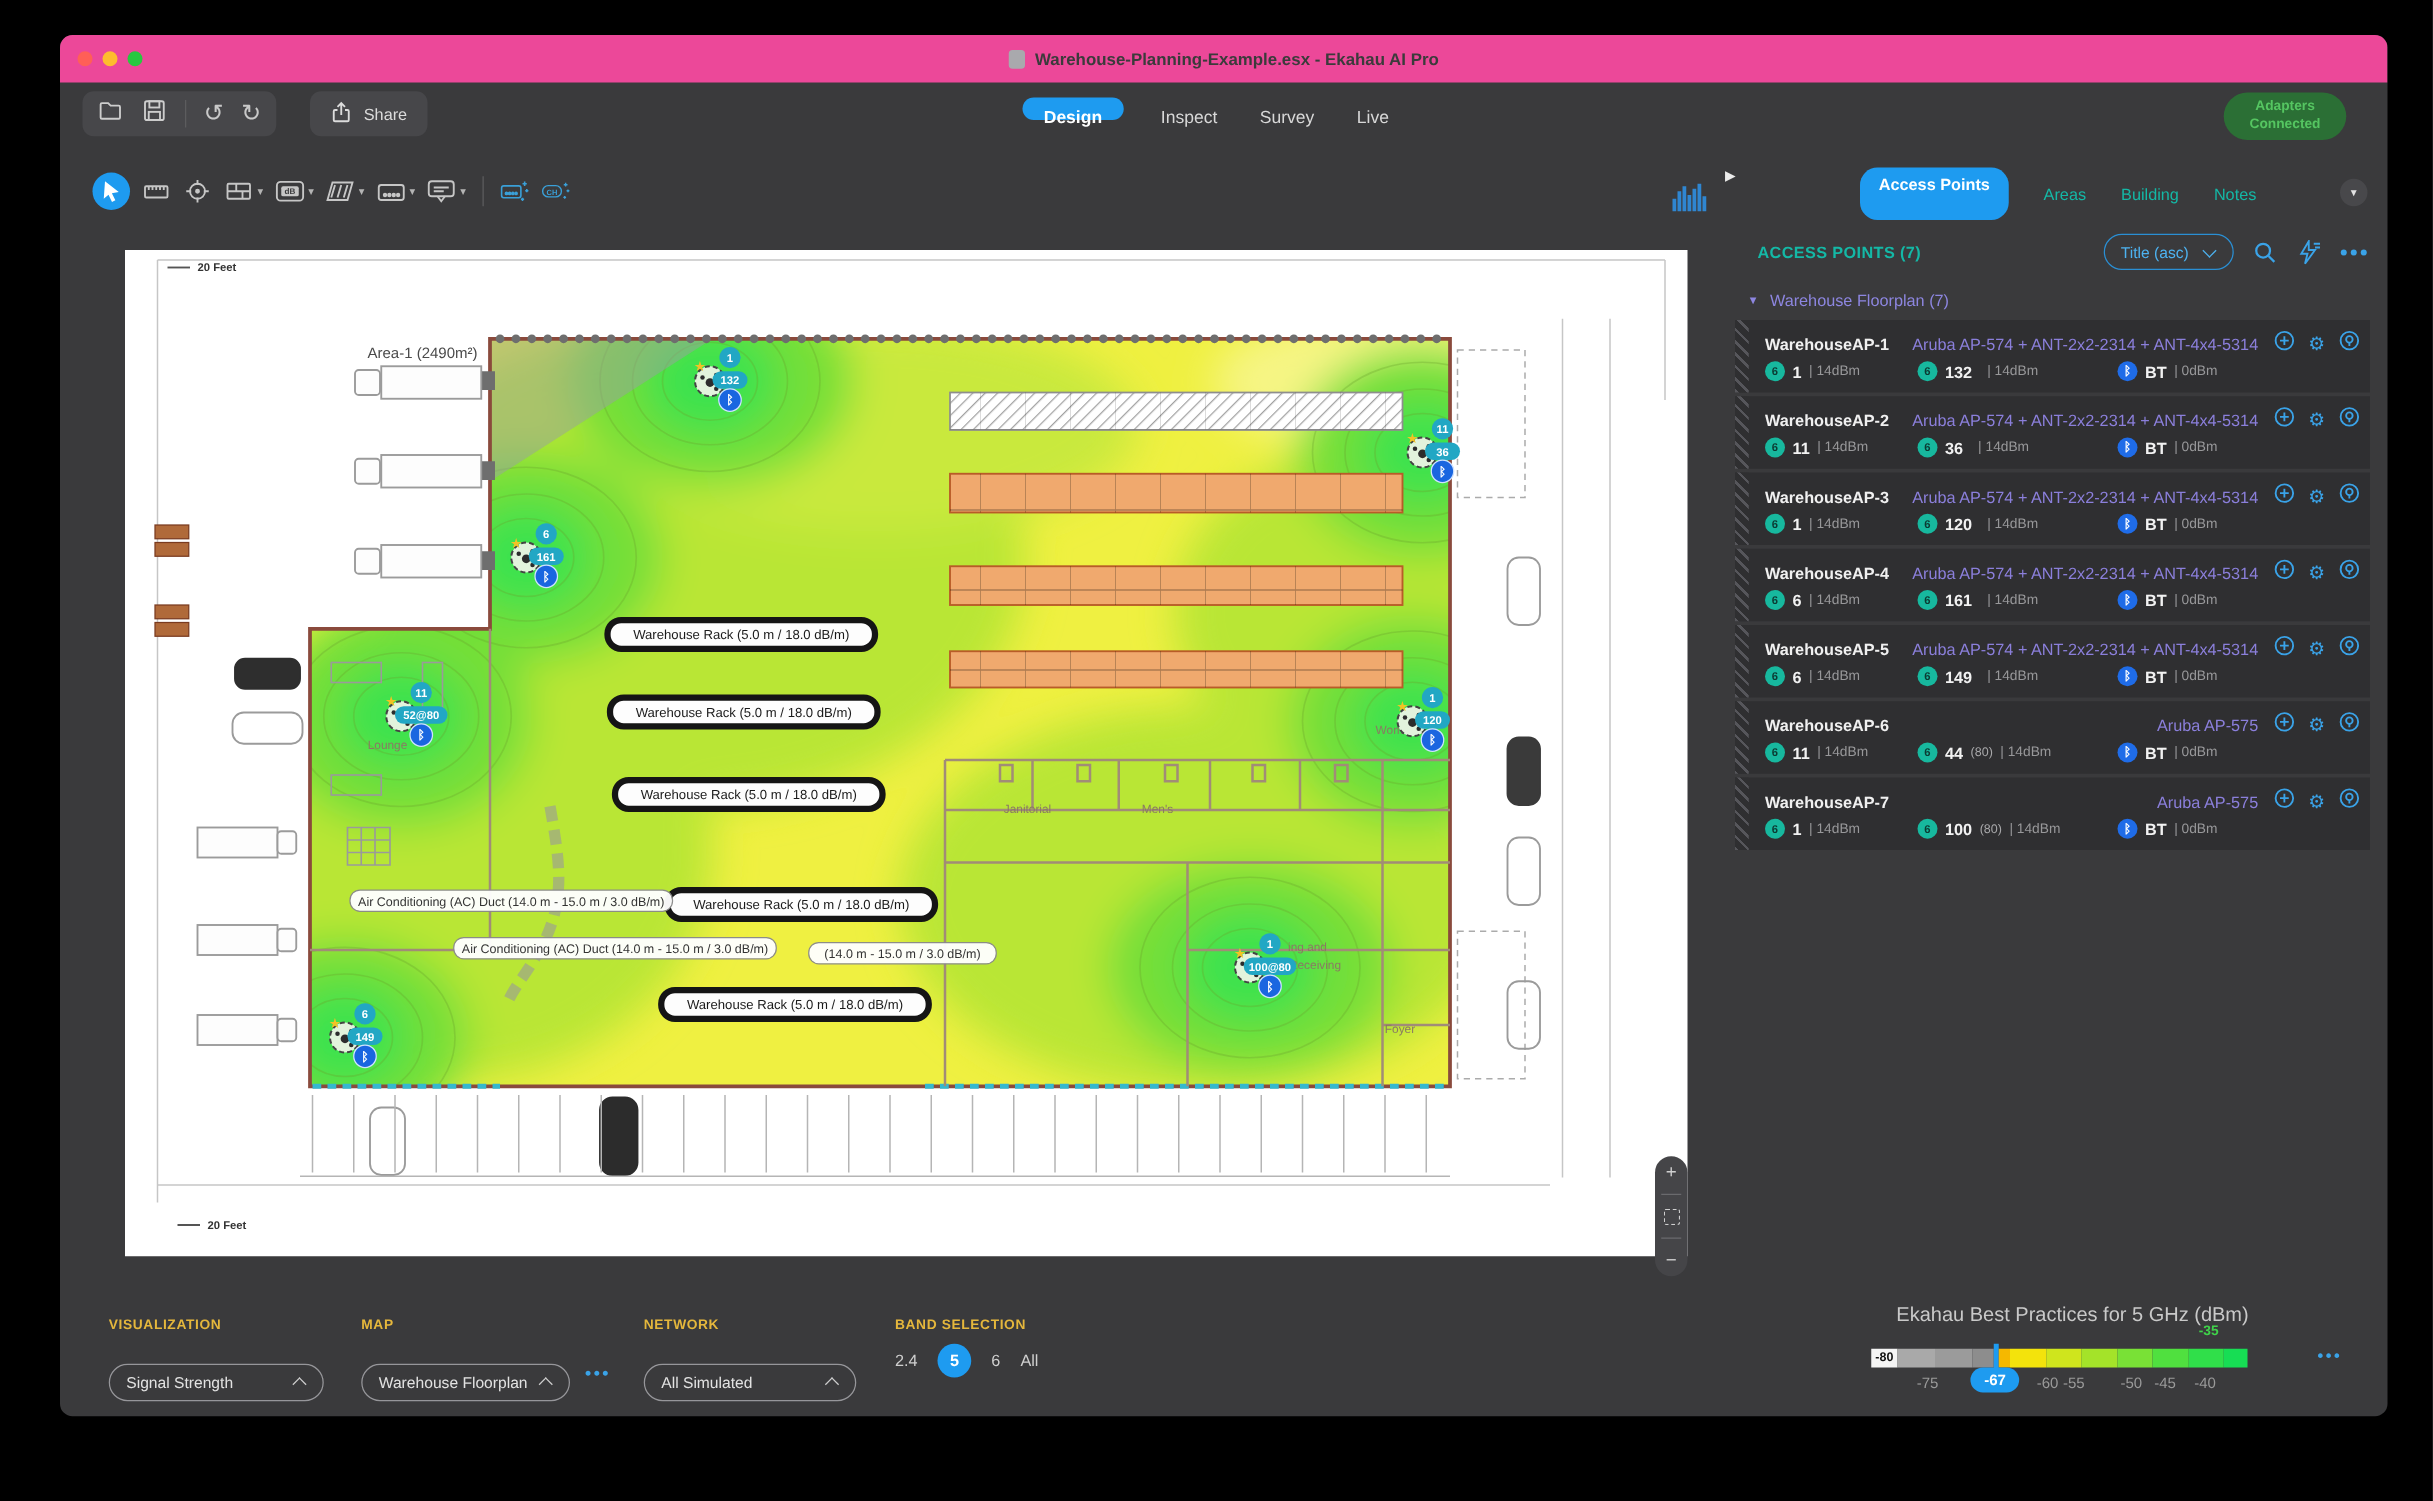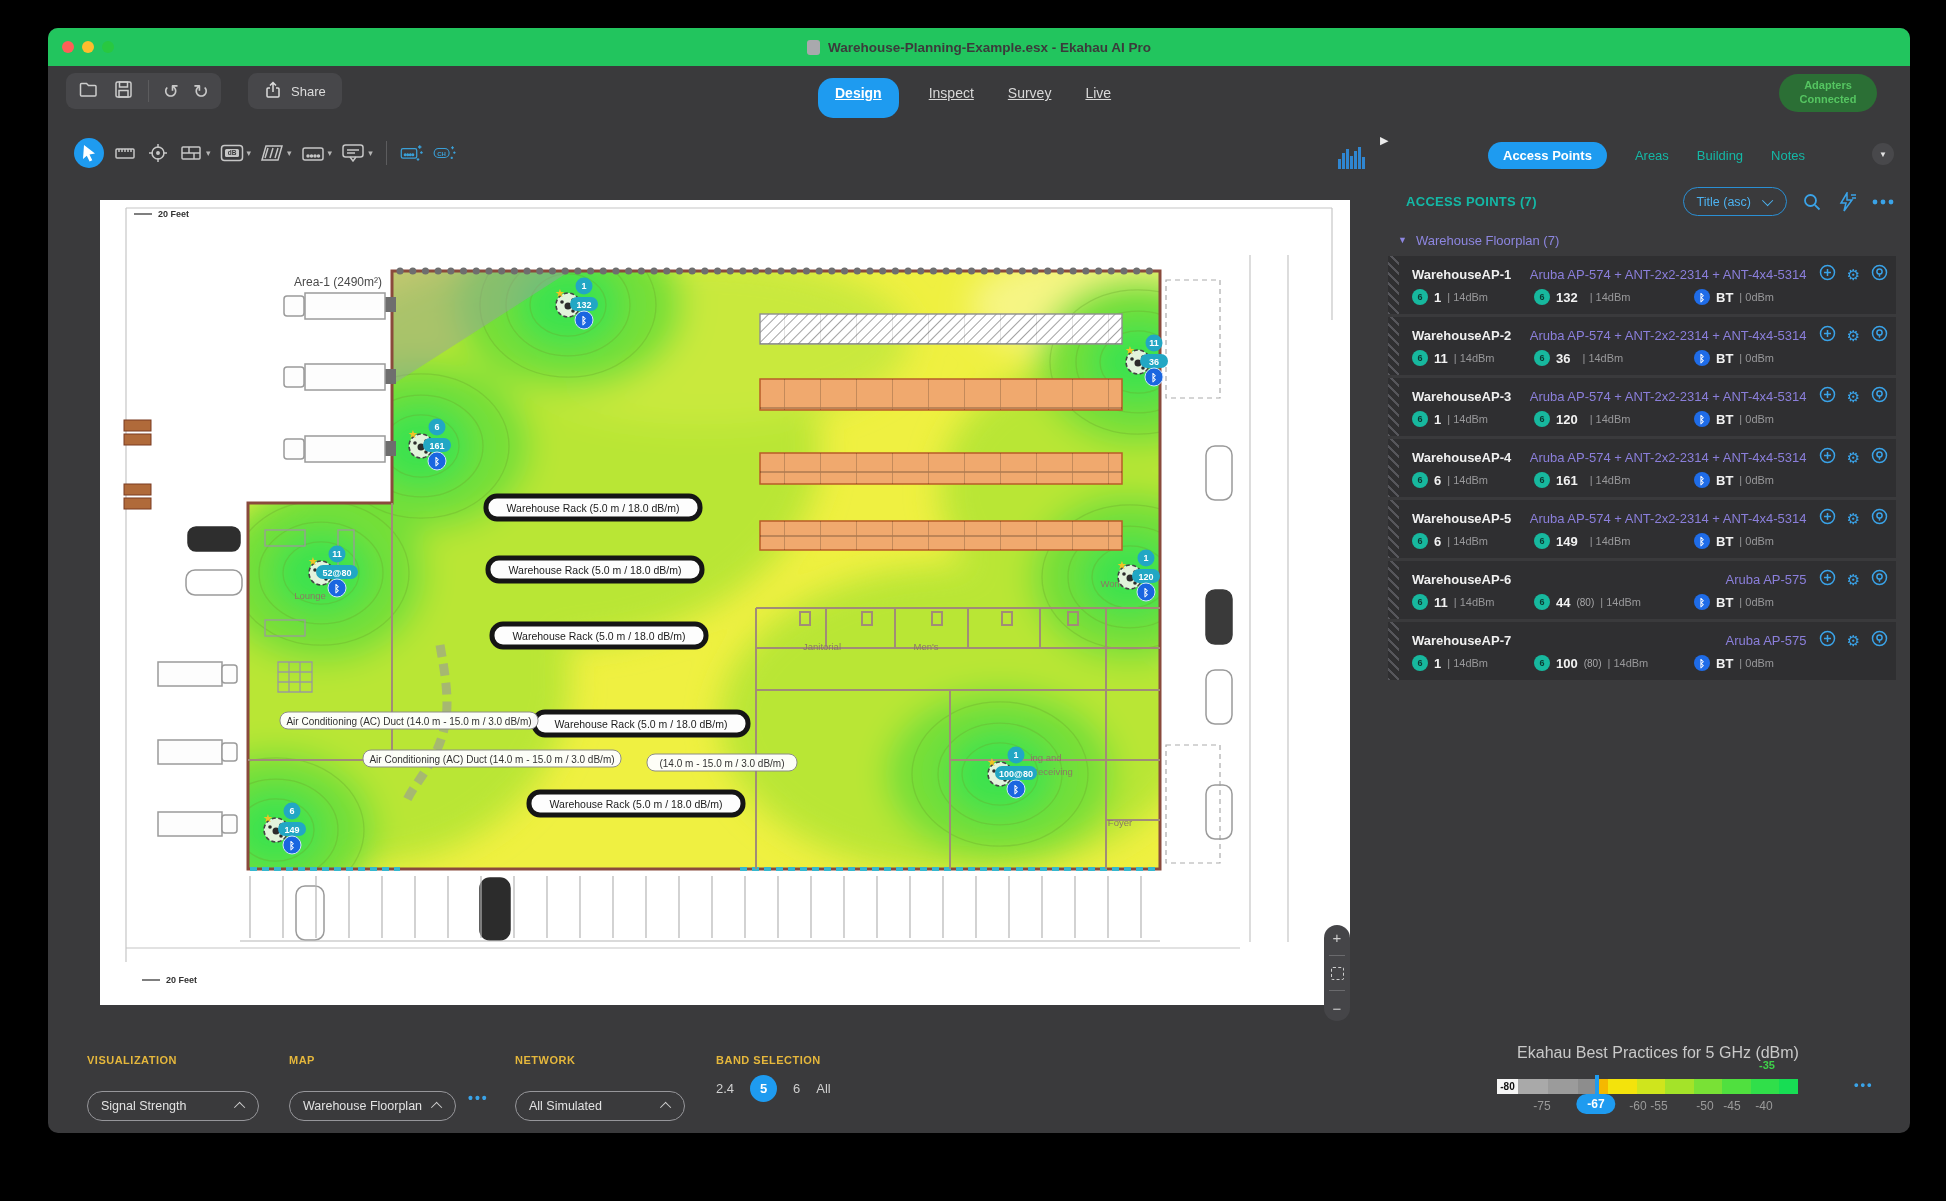--- a/index.html
+++ b/index.html
@@ -1,36 +1,36 @@
 <!DOCTYPE html>
 <html><head>
 <meta charset="utf-8">
 <style>
   html,body{margin:0;padding:0;}
   body{width:1946px;height:1201px;background:#000;position:relative;overflow:hidden;
        font-family:"Liberation Sans",sans-serif;-webkit-font-smoothing:antialiased;}
   .window{position:absolute;left:48px;top:28px;width:1862px;height:1105px;background:#3a3a3c;
           border-radius:10px;overflow:hidden;box-shadow:0 10px 40px rgba(0,0,0,.7);}
   
-  .titlebar{position:absolute;left:0;top:0;right:0;height:38px;background:#22c55e;
+  .titlebar{position:absolute;left:0;top:0;right:0;height:38px;background:#ec4899;
             display:flex;align-items:center;justify-content:center;}
   .lights{position:absolute;left:14px;top:13px;display:flex;gap:8px;}
   .light{width:12px;height:12px;border-radius:50%;}
   .light.red{background:#ff5f57}.light.yellow{background:#febc2e}.light.green{background:#28c840}
   .doc-icon{width:13px;height:15px;background:#a9a9ad;border-radius:3px;margin-right:8px;}
   .title-text{font-size:13.5px;font-weight:bold;color:#3b3b3b;}
   
   .tool-group{position:absolute;left:18px;top:45px;height:36px;background:#47474a;border-radius:9px;
               display:flex;align-items:center;padding:0 12px;gap:14px;color:#cdcdcd;}
   .tg-sep{width:1px;height:22px;background:#5c5c5e;}
   .glyph-btn{font-size:19px;line-height:1;color:#c9c9c9;cursor:default;}
   .share-btn{position:absolute;left:200px;top:45px;height:36px;background:#47474a;border-radius:9px;
              display:flex;align-items:center;gap:9px;padding:0 16px;color:#dcdcdc;font-size:13px;}
   .nav-tabs{position:absolute;left:770px;top:50px;display:flex;align-items:center;gap:26px;}
-  .nav-tab{color:#d8d8d8;font-size:14px;height:40px;line-height:30px;padding:0 4px;text-decoration:underline;}
+  .nav-tab{color:#d8d8d8;font-size:14px;height:18px;line-height:30px;padding:0 4px;}
   .nav-tab.active{background:#1e9bf0;color:#fff;border-radius:15px;padding:0 17px;font-weight:bold;}
   .adapters-btn{position:absolute;left:1731px;top:46px;width:98px;height:38px;background:#2b6f35;
                 border-radius:19px;color:#55c561;font-size:11px;font-weight:bold;display:flex;
                 flex-direction:column;align-items:center;justify-content:center;line-height:1.25;}
   
   .tools-row{position:absolute;left:26px;top:106px;height:38px;display:flex;align-items:center;gap:9px;}
   .tool{display:flex;align-items:center;}
   .tool .ticon{width:24px;height:24px;display:flex;align-items:center;justify-content:center;}
   .tool.active .ticon{width:30px;height:30px;background:#1e9bf0;border-radius:50%;}
   .caret{color:#b4b4b4;font-size:9px;margin-left:3px;}
@@ -43,21 +43,21 @@
   .zoom-pill{position:absolute;left:1224px;top:725px;width:26px;height:86px;background:#454548;
              border-radius:13px;display:flex;flex-direction:column;align-items:center;
              justify-content:space-between;padding:5px 0;color:#cfcfcf;}
   .zoom-pill .zbtn{font-size:15px;line-height:1;}
   .zoom-pill .zsep{width:16px;height:1px;background:#6a6a6d;}
   .fit-icon{width:11px;height:11px;border:1.4px dashed #cfcfcf;border-radius:2px;}
   
   .side-panel{position:absolute;left:1340px;top:112px;width:522px;bottom:0;}
   .panel-tabs{display:flex;align-items:center;gap:28px;padding-left:100px;height:30px;position:relative;}
   .panel-tab{color:#14b8a6;font-size:13px;}
-  .panel-tab.active{background:#1e9bf0;color:#fff;border-radius:14px;height:27px;line-height:27px;
+  .panel-tab.active{background:#1e9bf0;color:#fff;border-radius:14px;height:42px;line-height:27px;
                     padding:0 15px;font-weight:bold;}
   .panel-caret-btn{position:absolute;right:16px;top:3px;width:22px;height:22px;border-radius:50%;
                    background:#48484b;color:#e3e3e3;font-size:8px;display:flex;align-items:center;justify-content:center;}
   .panel-header{display:flex;align-items:center;margin:17px 16px 12px 18px;gap:15px;}
   .ap-count{color:#14b8a6;font-size:13px;font-weight:bold;letter-spacing:.3px;margin-right:auto;}
   .sort-pill{border:1.5px solid #2a8fd4;color:#4db2f0;border-radius:15px;height:27px;padding:0 13px;
              font-size:12.5px;display:flex;align-items:center;gap:14px;}
   .chev-dn{width:7px;height:7px;border-left:1.6px solid #4db2f0;border-bottom:1.6px solid #4db2f0;
            transform:rotate(-45deg) translateY(-2px);}
   .hicon{display:flex;align-items:center;}

